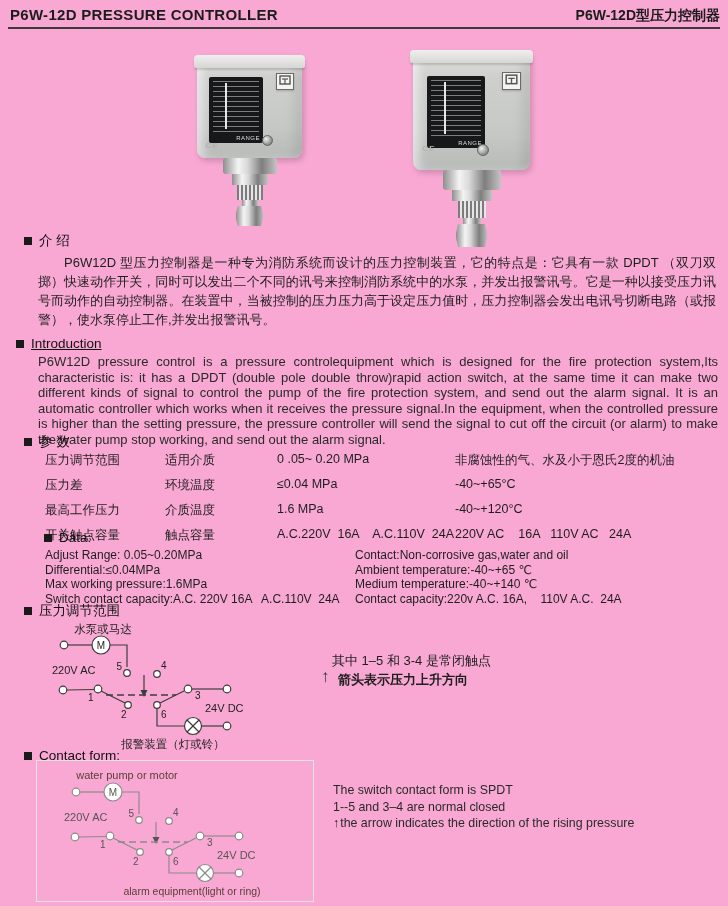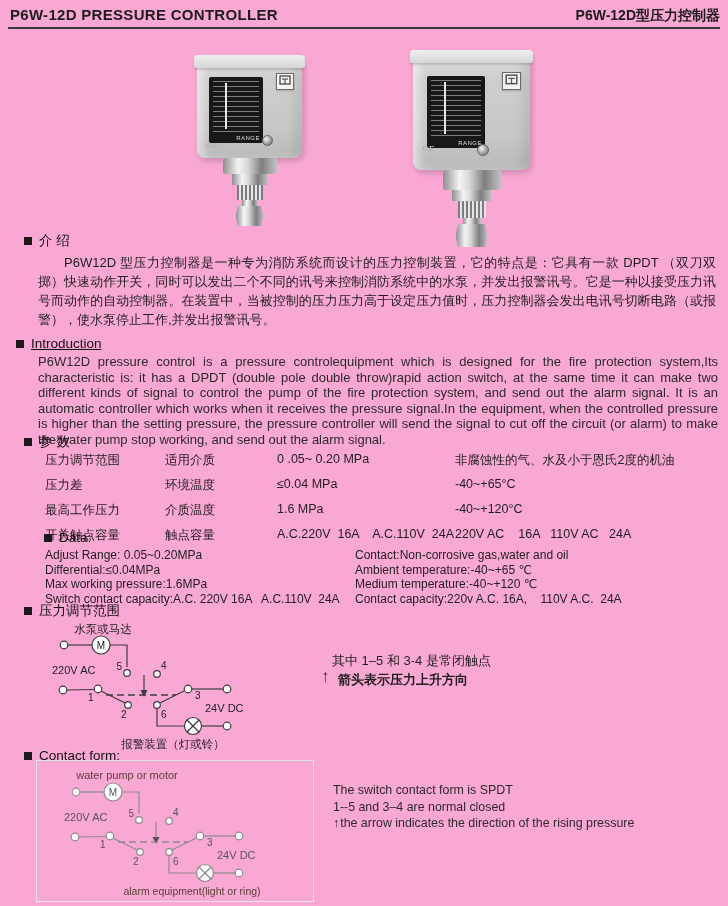--- a/index.html
+++ b/index.html
@@ -171,21 +171,21 @@
   </div>
   <div class="dlist" style="left:45px;top:548px;width:305px;">
     <div>Adjust Range: 0.05~0.20MPa</div>
     <div>Differential:≤0.04MPa</div>
     <div>Max working pressure:1.6MPa</div>
     <div>Switch contact capacity:A.C. 220V 16A   A.C.110V  24A</div>
   </div>
   <div class="dlist" style="left:355px;top:548px;width:365px;">
     <div>Contact:Non-corrosive gas,water and oil</div>
     <div>Ambient temperature:-40~+65 ℃</div>
-    <div>Medium temperature:-40~+120 ℃</div>
+    <div>Medium temperature:-40~+140 ℃</div>
     <div>Contact capacity:220v A.C. 16A,    110V A.C.  24A</div>
   </div>
 
   <div class="sec-h" style="left:24px;top:602px;">
     <span class="sq"></span>
     <span>压力调节范围</span>
   </div>
   <div class="cir" style="left:30px;top:617px;">
     <svg class="cir-cn" width="300" height="134" viewBox="0 0 300 134" fill="none">
       <text x="73" y="16" font-size="11.5" text-anchor="middle">水泵或马达</text>

